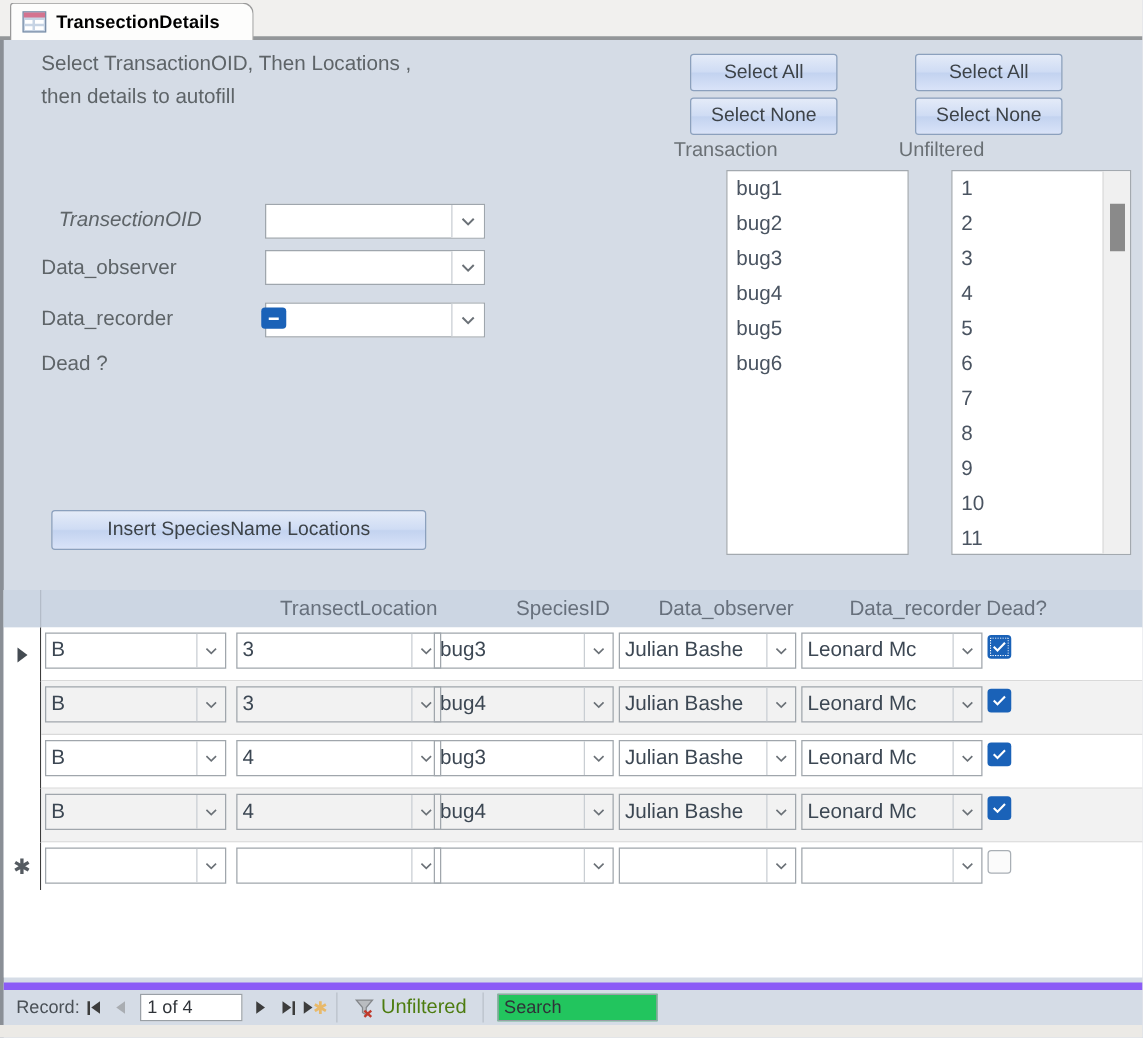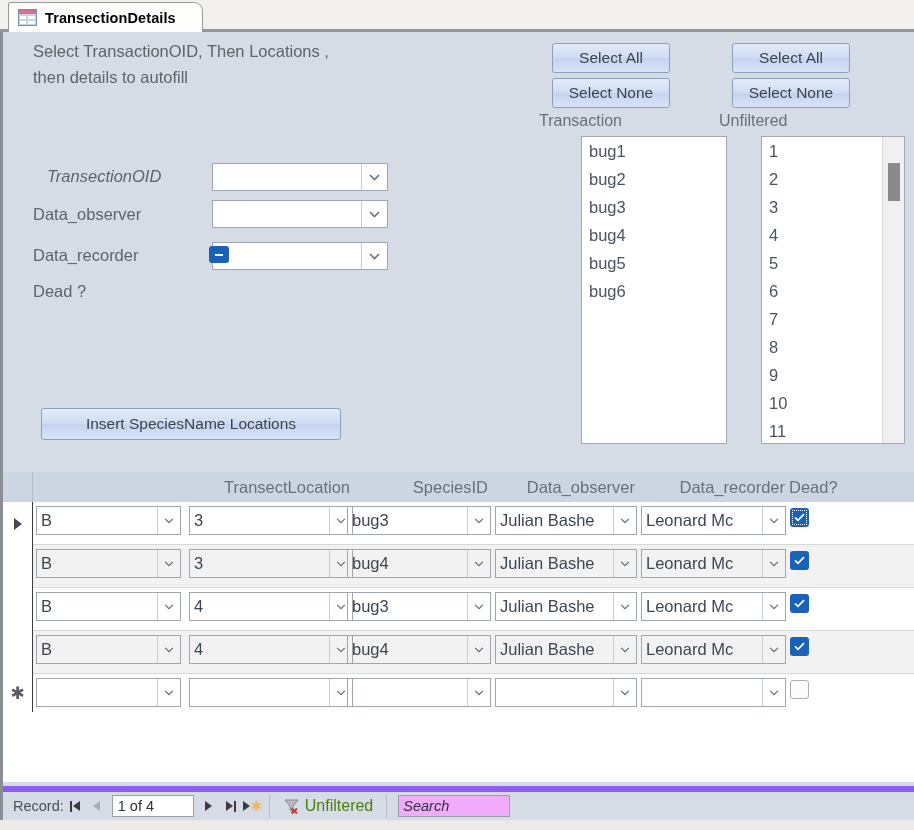--- a/index.html
+++ b/index.html
@@ -196,23 +196,23 @@
   .bar-r { width:2px;height:11px;background:#3c3c3c;margin-left:1px; }
   .recbox {
     width: 82px; height: 22px; background: #ffffff; border: 1px solid #9aa0a6;
     box-sizing: border-box; font-size: 14.5px; color: #2f3338;
     line-height: 20px; padding-left: 5px; margin: 0 4px;
   }
   .navsep { width: 1px; height: 24px; background: #b9c0c9; margin: 0 5px; }
   .filt-wrap { display: flex; align-items: center; gap: 5px; padding: 0 8px; }
   .filt-txt { font-size: 16px; color: #4d7c0f; }
   .searchbox {
-    width: 112px; height: 22px; background: #f0abfc; border: 1px solid #9aa0a6;
+    width: 128px; height: 22px; background: #22c55e; border: 1px solid #9aa0a6;
     box-sizing: border-box; font-size: 14.5px; color: #2f3338;
-    line-height: 20px; padding-left: 4px; margin-left: 6px; font-style: italic;
+    line-height: 20px; padding-left: 4px; margin-left: 6px;
   }
   #botstrip {
     position: absolute; left: 0; bottom: 0; width: 914px; height: 10px;
     background: #eceae6;
   }
 </style>
 </head>
 <body>
 
 <div id="tabstrip">

